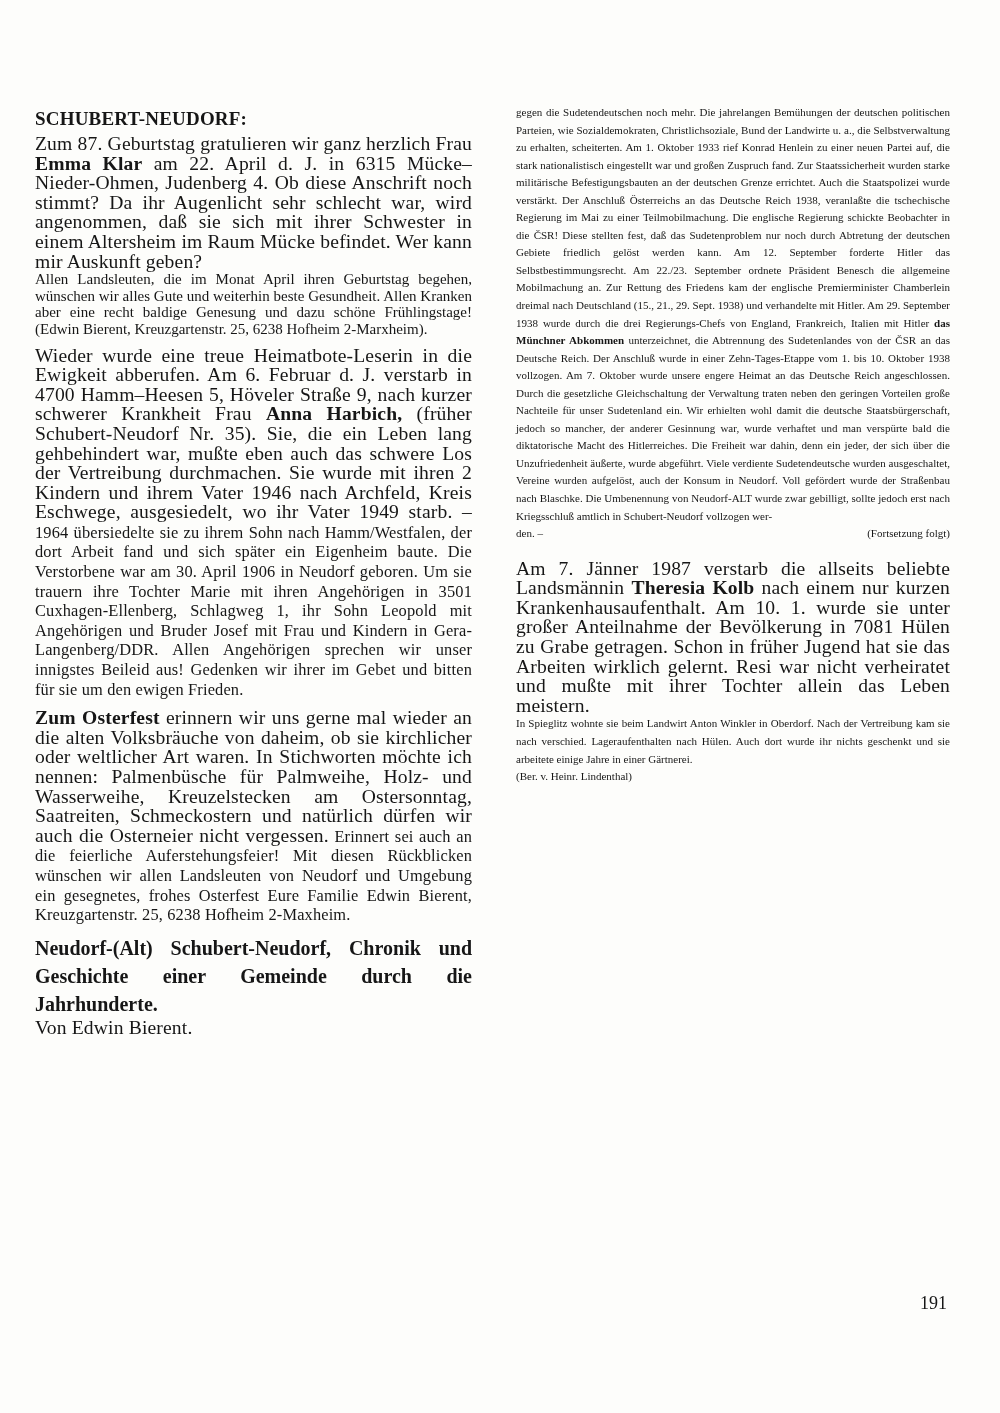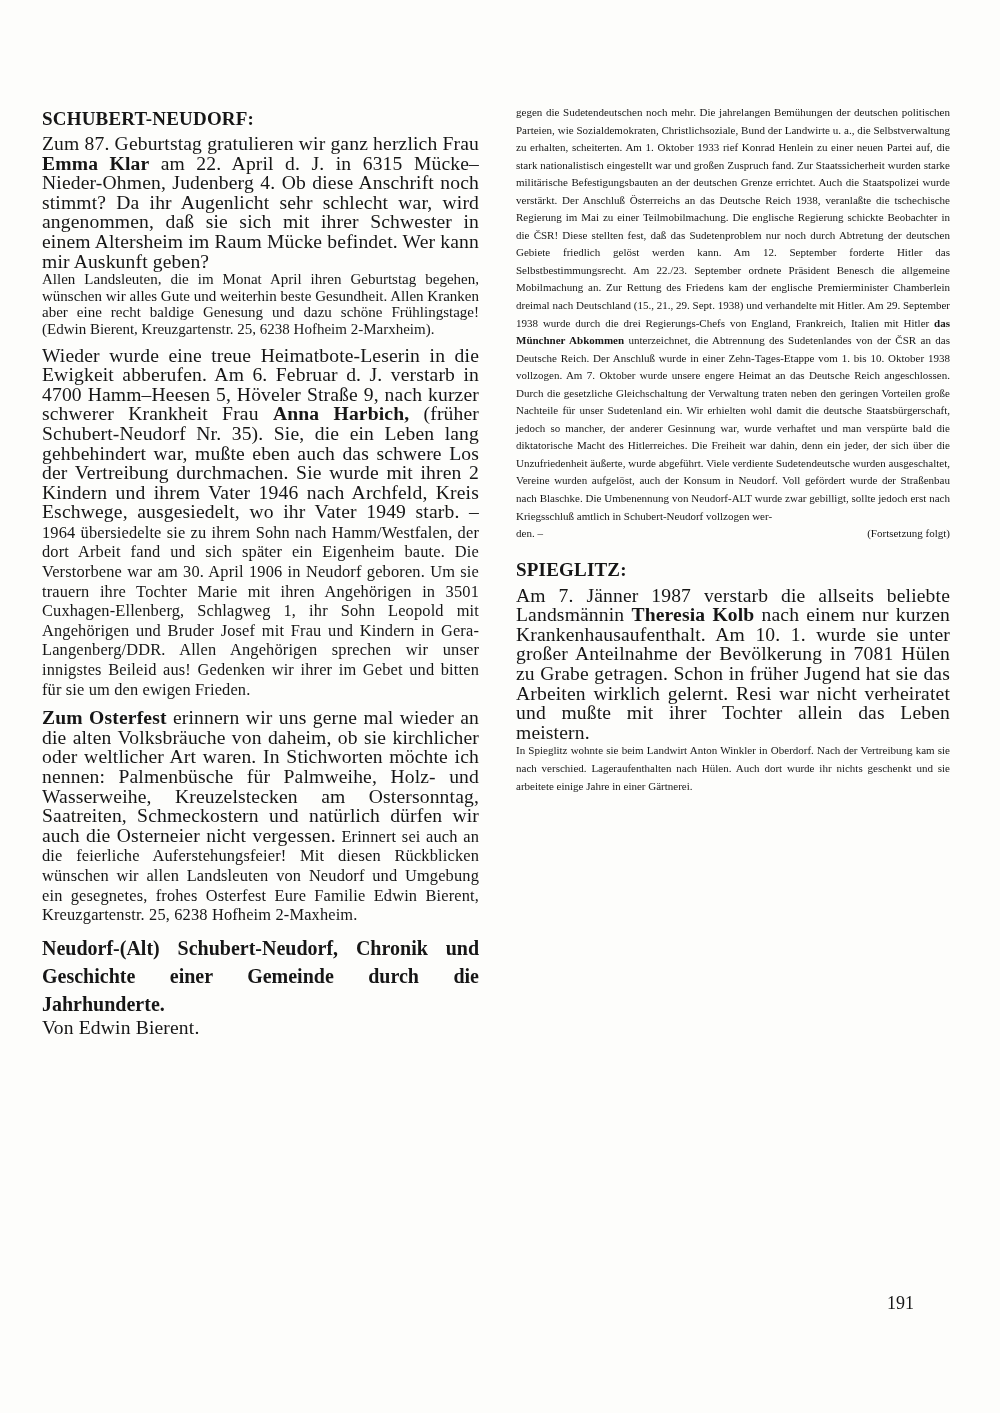--- a/index.html
+++ b/index.html
@@ -1,32 +1,32 @@
 <!DOCTYPE html>
 <html><head>
 <meta charset="utf-8">
 <style>
   html, body { margin: 0; padding: 0; }
   body {
     width: 1000px; height: 1413px; background: #fdfdfb; position: relative; overflow: hidden;
     font-family: "DejaVu Serif", "Liberation Serif", serif; color: #161616;
   }
   .col { position: absolute; top: 108px; }
-  .col-left { left: 42px; width: 437px; }
+  .col-left { left: 35px; width: 437px; }
   .col-right { left: 516px; width: 434px; top: 104px; }
   .p { margin: 0; text-align: justify; text-align-last: left; hyphens: manual; }
   .big { font-family: "Liberation Serif", serif; font-size: 19.6px; line-height: 19.6px; letter-spacing: 0.15px; }
   .small { font-family: "Liberation Serif", serif; font-size: 15px; line-height: 16.6px; }
   .rightbody { font-family: "Liberation Serif", serif; font-size: 11px; line-height: 17.55px; }
   .heading { font-family: "Liberation Serif", serif; font-weight: bold; font-size: 19px; margin: 0; letter-spacing: 0.2px; }
   .h-big { font-family: "Liberation Serif", serif; font-weight: bold; font-size: 20px; line-height: 28px; margin: 0; text-align: justify; text-align-last: left; }
   b { font-weight: bold; }
   .right-align { text-align: right; display: block; }
   .line-split { display: flex; justify-content: space-between; }
-  .page-number { position: absolute; left: 887px; top: 1293px; font-family: "Liberation Serif", serif; font-size: 18px; }
+  .page-number { position: absolute; left: 920px; top: 1293px; font-family: "Liberation Serif", serif; font-size: 18px; }
 </style>
 </head>
 <body>
 
 <div class="col col-left">
   <section>
     <h2 class="heading" style="margin-bottom:4px;">SCHUBERT-NEUDORF:</h2>
     <p class="p big"><span>Zum 87. Geburtstag gratulieren wir ganz herzlich Frau </span><b>Emma Klar</b><span> am 22. April d. J. in 6315 Mücke–Nieder-Ohmen, Judenberg 4. Ob diese Anschrift noch stimmt? Da ihr Augenlicht sehr schlecht war, wird angenommen, daß sie sich mit ihrer Schwester in einem Altersheim im Raum Mücke befindet. Wer kann mir Auskunft geben?</span></p>
     <p class="p small">Allen Landsleuten, die im Monat April ihren Geburtstag begehen, wünschen wir alles Gute und weiterhin beste Gesundheit. Allen Kranken aber eine recht baldige Genesung und dazu schöne Frühlingstage!(Edwin Bierent, Kreuzgartenstr. 25, 6238 Hofheim 2-Marxheim).</p>
     <p class="p big" style="margin-top:8px;"><span>Wieder wurde eine treue Heimatbote-Leserin in die Ewigkeit abberufen. Am 6. Februar d. J. verstarb in 4700 Hamm–Heesen 5, Höveler Straße 9, nach kurzer schwerer Krankheit Frau </span><b>Anna Harbich,</b><span> (früher Schubert-Neudorf Nr. 35). Sie, die ein Leben lang gehbehindert war, mußte eben auch das schwere Los der Vertreibung durchmachen. Sie wurde mit ihren 2 Kindern und ihrem Vater 1946 nach Archfeld, Kreis Eschwege, ausgesiedelt, wo ihr Vater 1949 starb. –</span><span class="small" style="font-size:16.4px;"> 1964 übersiedelte sie zu ihrem Sohn nach Hamm/Westfalen, der dort Arbeit fand und sich später ein Eigenheim baute. Die Verstorbene war am 30. April 1906 in Neudorf geboren. Um sie trauern ihre Tochter Marie mit ihren Angehörigen in 3501 Cuxhagen-Ellenberg, Schlagweg 1, ihr Sohn Leopold mit Angehörigen und Bruder Josef mit Frau und Kindern in Gera-Langenberg/DDR. Allen Angehörigen sprechen wir unser innigstes Beileid aus! Gedenken wir ihrer im Gebet und bitten für sie um den ewigen Frieden.</span></p>
@@ -45,19 +45,19 @@
 <div class="col col-right">
   <section>
     <p class="p rightbody"><span>gegen die Sudetendeutschen noch mehr. Die jahrelangen Bemühungen der deutschen politischen Parteien, wie Sozialdemokraten, Christlichsoziale, Bund der Landwirte u. a., die Selbstverwaltung zu erhalten, scheiterten. Am 1. Oktober 1933 rief Konrad Henlein zu einer neuen Partei auf, die stark nationalistisch eingestellt war und großen Zuspruch fand. Zur Staatssicherheit wurden starke militärische Befestigungsbauten an der deutschen Grenze errichtet. Auch die Staatspolizei wurde verstärkt. Der Anschluß Österreichs an das Deutsche Reich 1938, veranlaßte die tschechische Regierung im Mai zu einer Teilmobilmachung. Die englische Regierung schickte Beobachter in die ČSR! Diese stellten fest, daß das Sudetenproblem nur noch durch Abtretung der deutschen Gebiete friedlich gelöst werden kann. Am 12. September forderte Hitler das Selbstbestimmungsrecht. Am 22./23. September ordnete Präsident Benesch die allgemeine Mobilmachung an. Zur Rettung des Friedens kam der englische Premierminister Chamberlein dreimal nach Deutschland (15., 21., 29. Sept. 1938) und verhandelte mit Hitler. Am 29. September 1938 wurde durch die drei Regierungs-Chefs von England, Frankreich, Italien mit Hitler </span><b>das Münchner Abkommen</b><span> unterzeichnet, die Abtrennung des Sudetenlandes von der ČSR an das Deutsche Reich. Der Anschluß wurde in einer Zehn-Tages-Etappe vom 1. bis 10. Oktober 1938 vollzogen. Am 7. Oktober wurde unsere engere Heimat an das Deutsche Reich angeschlossen. Durch die gesetzliche Gleichschaltung der Verwaltung traten neben den geringen Vorteilen große Nachteile für unser Sudetenland ein. Wir erhielten wohl damit die deutsche Staatsbürgerschaft, jedoch so mancher, der anderer Gesinnung war, wurde verhaftet und man verspürte bald die diktatorische Macht des Hitlerreiches. Die Freiheit war dahin, denn ein jeder, der sich über die Unzufriedenheit äußerte, wurde abgeführt. Viele verdiente Sudetendeutsche wurden ausgeschaltet, Vereine wurden aufgelöst, auch der Konsum in Neudorf. Voll gefördert wurde der Straßenbau nach Blaschke. Die Umbenennung von Neudorf-ALT wurde zwar gebilligt, sollte jedoch erst nach Kriegsschluß amtlich in Schubert-Neudorf vollzogen wer-</span></p>
     <div class="rightbody line-split">
       <span>den. –</span>
       <span>(Fortsetzung folgt)</span>
     </div>
   </section>
 
   <section style="margin-top:16px;">
-    <h2 class="heading" style="margin-bottom:5px;">SPIEGLITZ:</h2>
     <p class="p big"><span>Am 7. Jänner 1987 verstarb die allseits beliebte Landsmännin </span><b>Theresia Kolb</b><span> nach einem nur kurzen Krankenhausaufenthalt. Am 10. 1. wurde sie unter großer Anteilnahme der Bevölkerung in 7081 Hülen zu Grabe getragen. Schon in früher Jugend hat sie das Arbeiten wirklich gelernt. Resi war nicht verheiratet und mußte mit ihrer Tochter allein das Leben meistern.</span></p>
     <p class="p rightbody">In Spieglitz wohnte sie beim Landwirt Anton Winkler in Oberdorf. Nach der Vertreibung kam sie nach verschied. Lageraufenthalten nach Hülen. Auch dort wurde ihr nichts geschenkt und sie arbeitete einige Jahre in einer Gärtnerei.</p>
+    <p class="p rightbody">(Ber. v. Heinr. Lindenthal)</p>
   </section>
 </div>
 
 <div class="page-number">191</div>
 
 </body></html>

